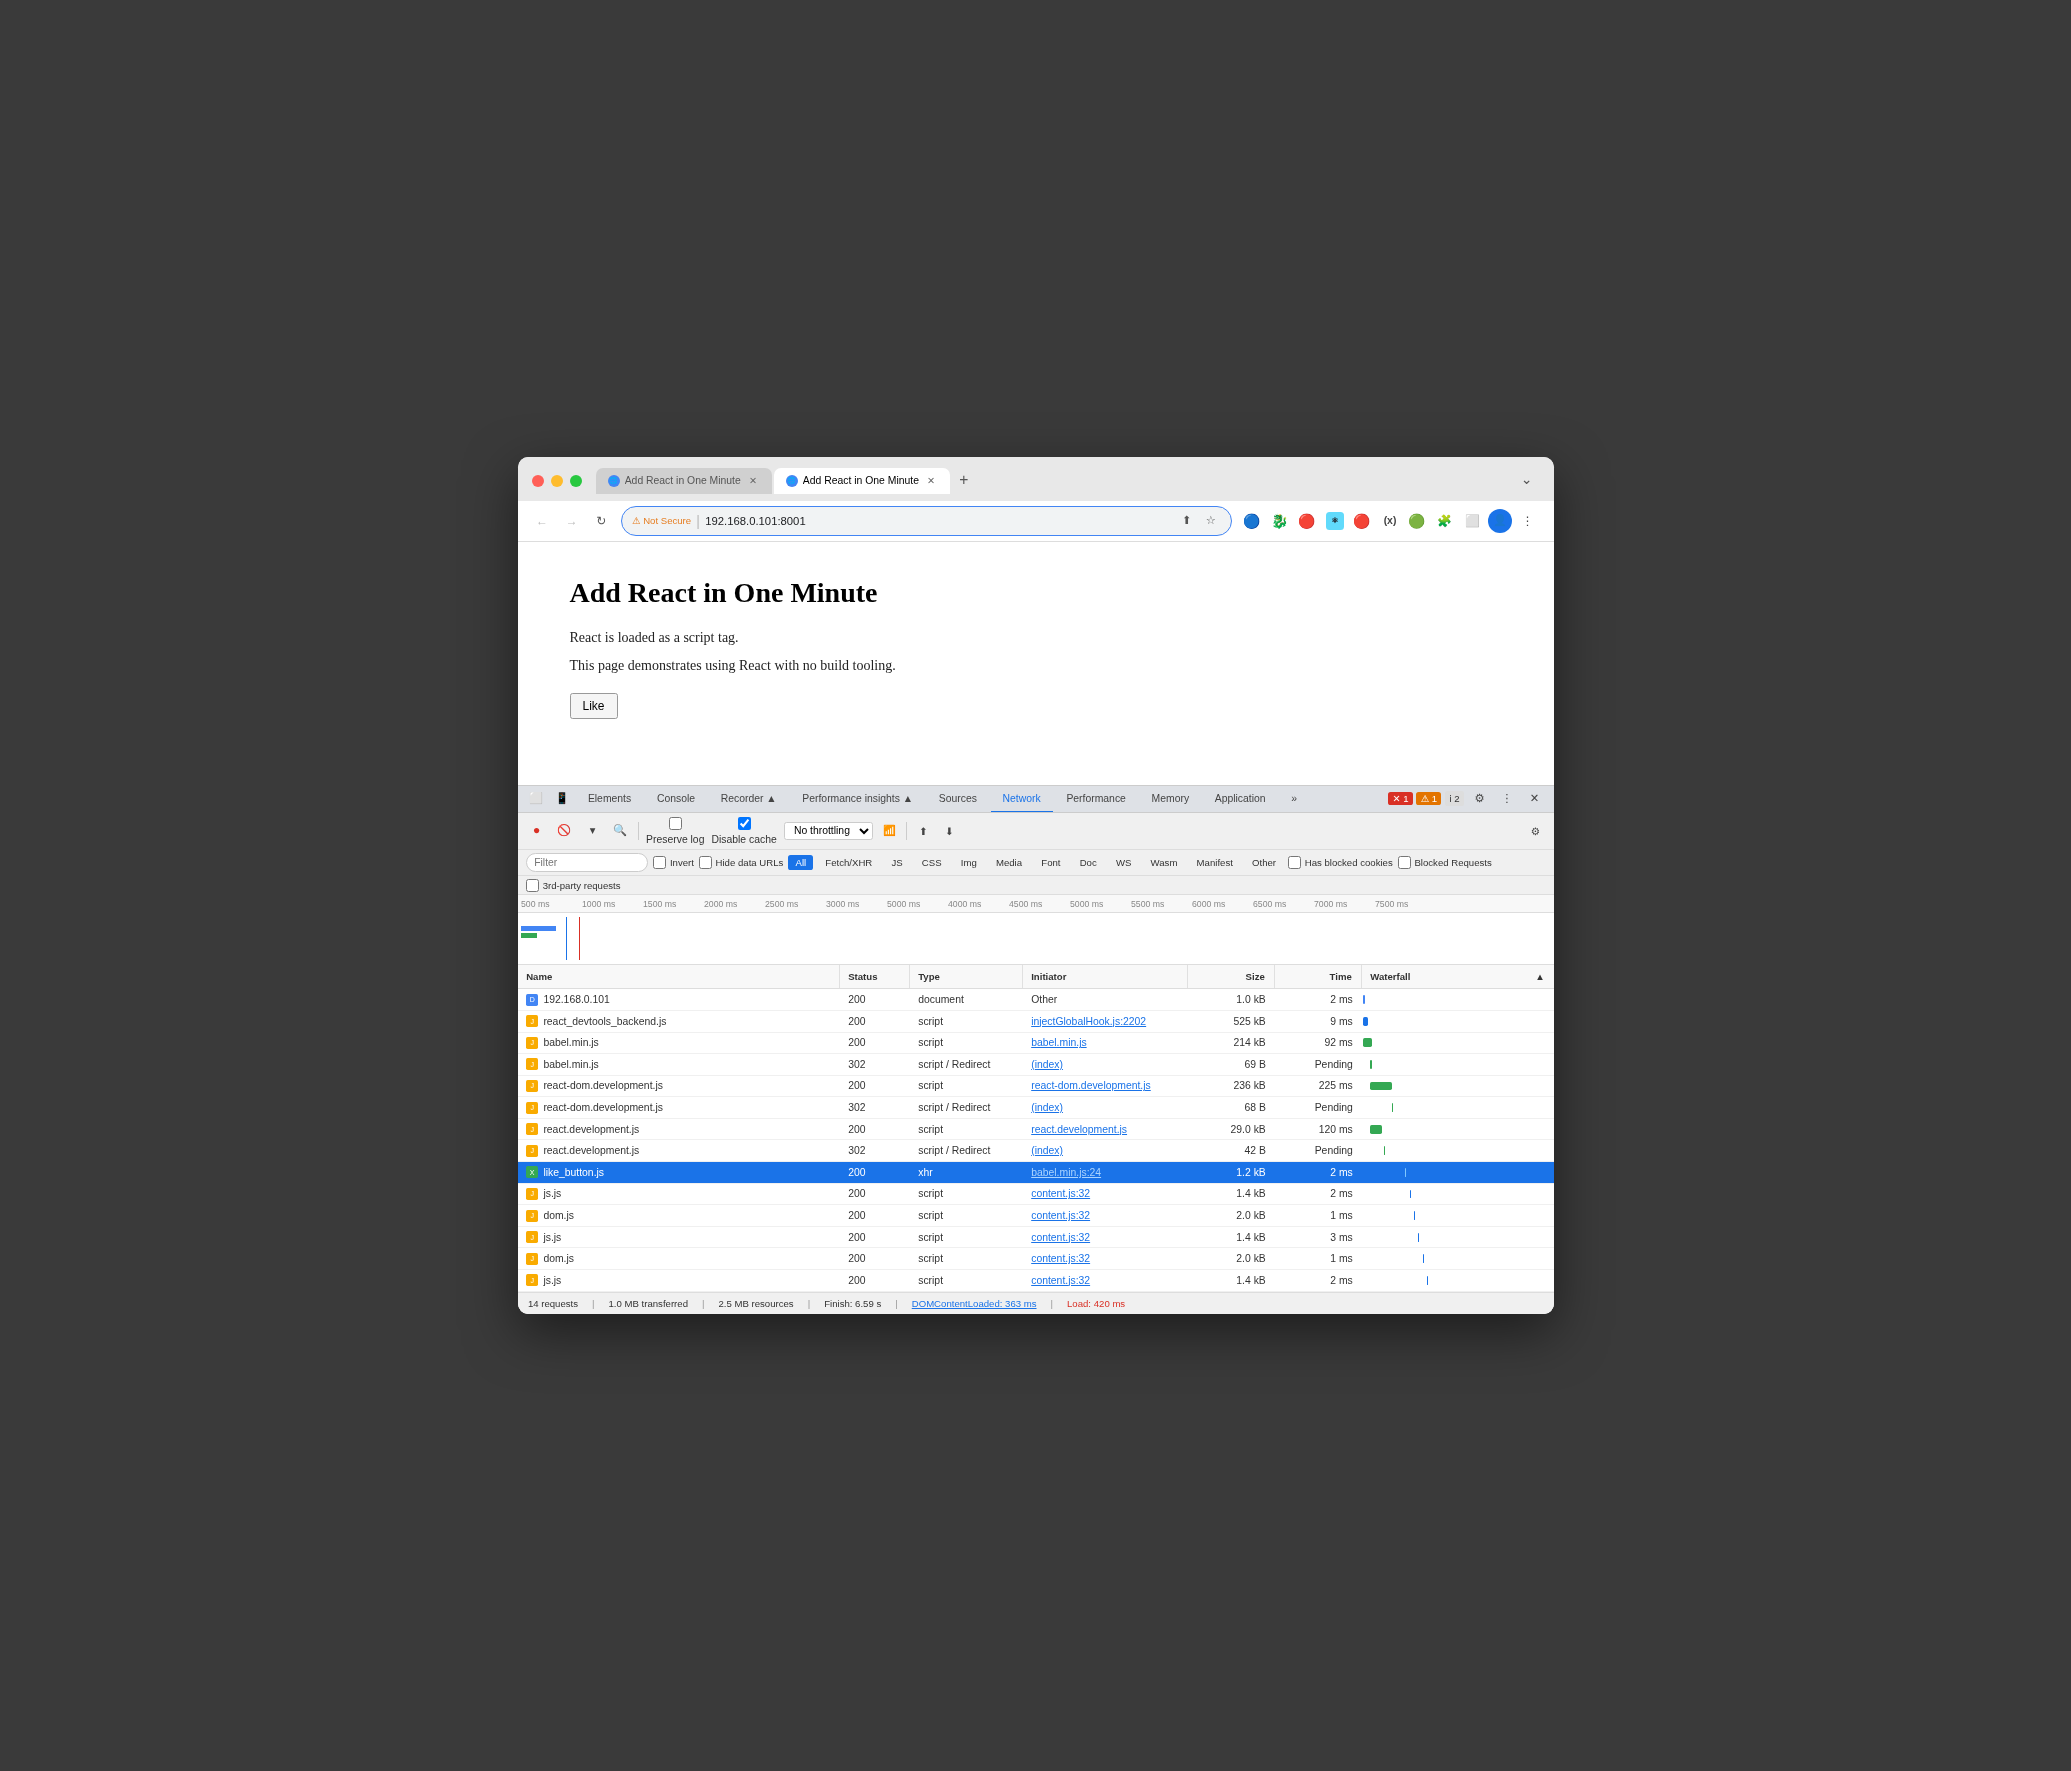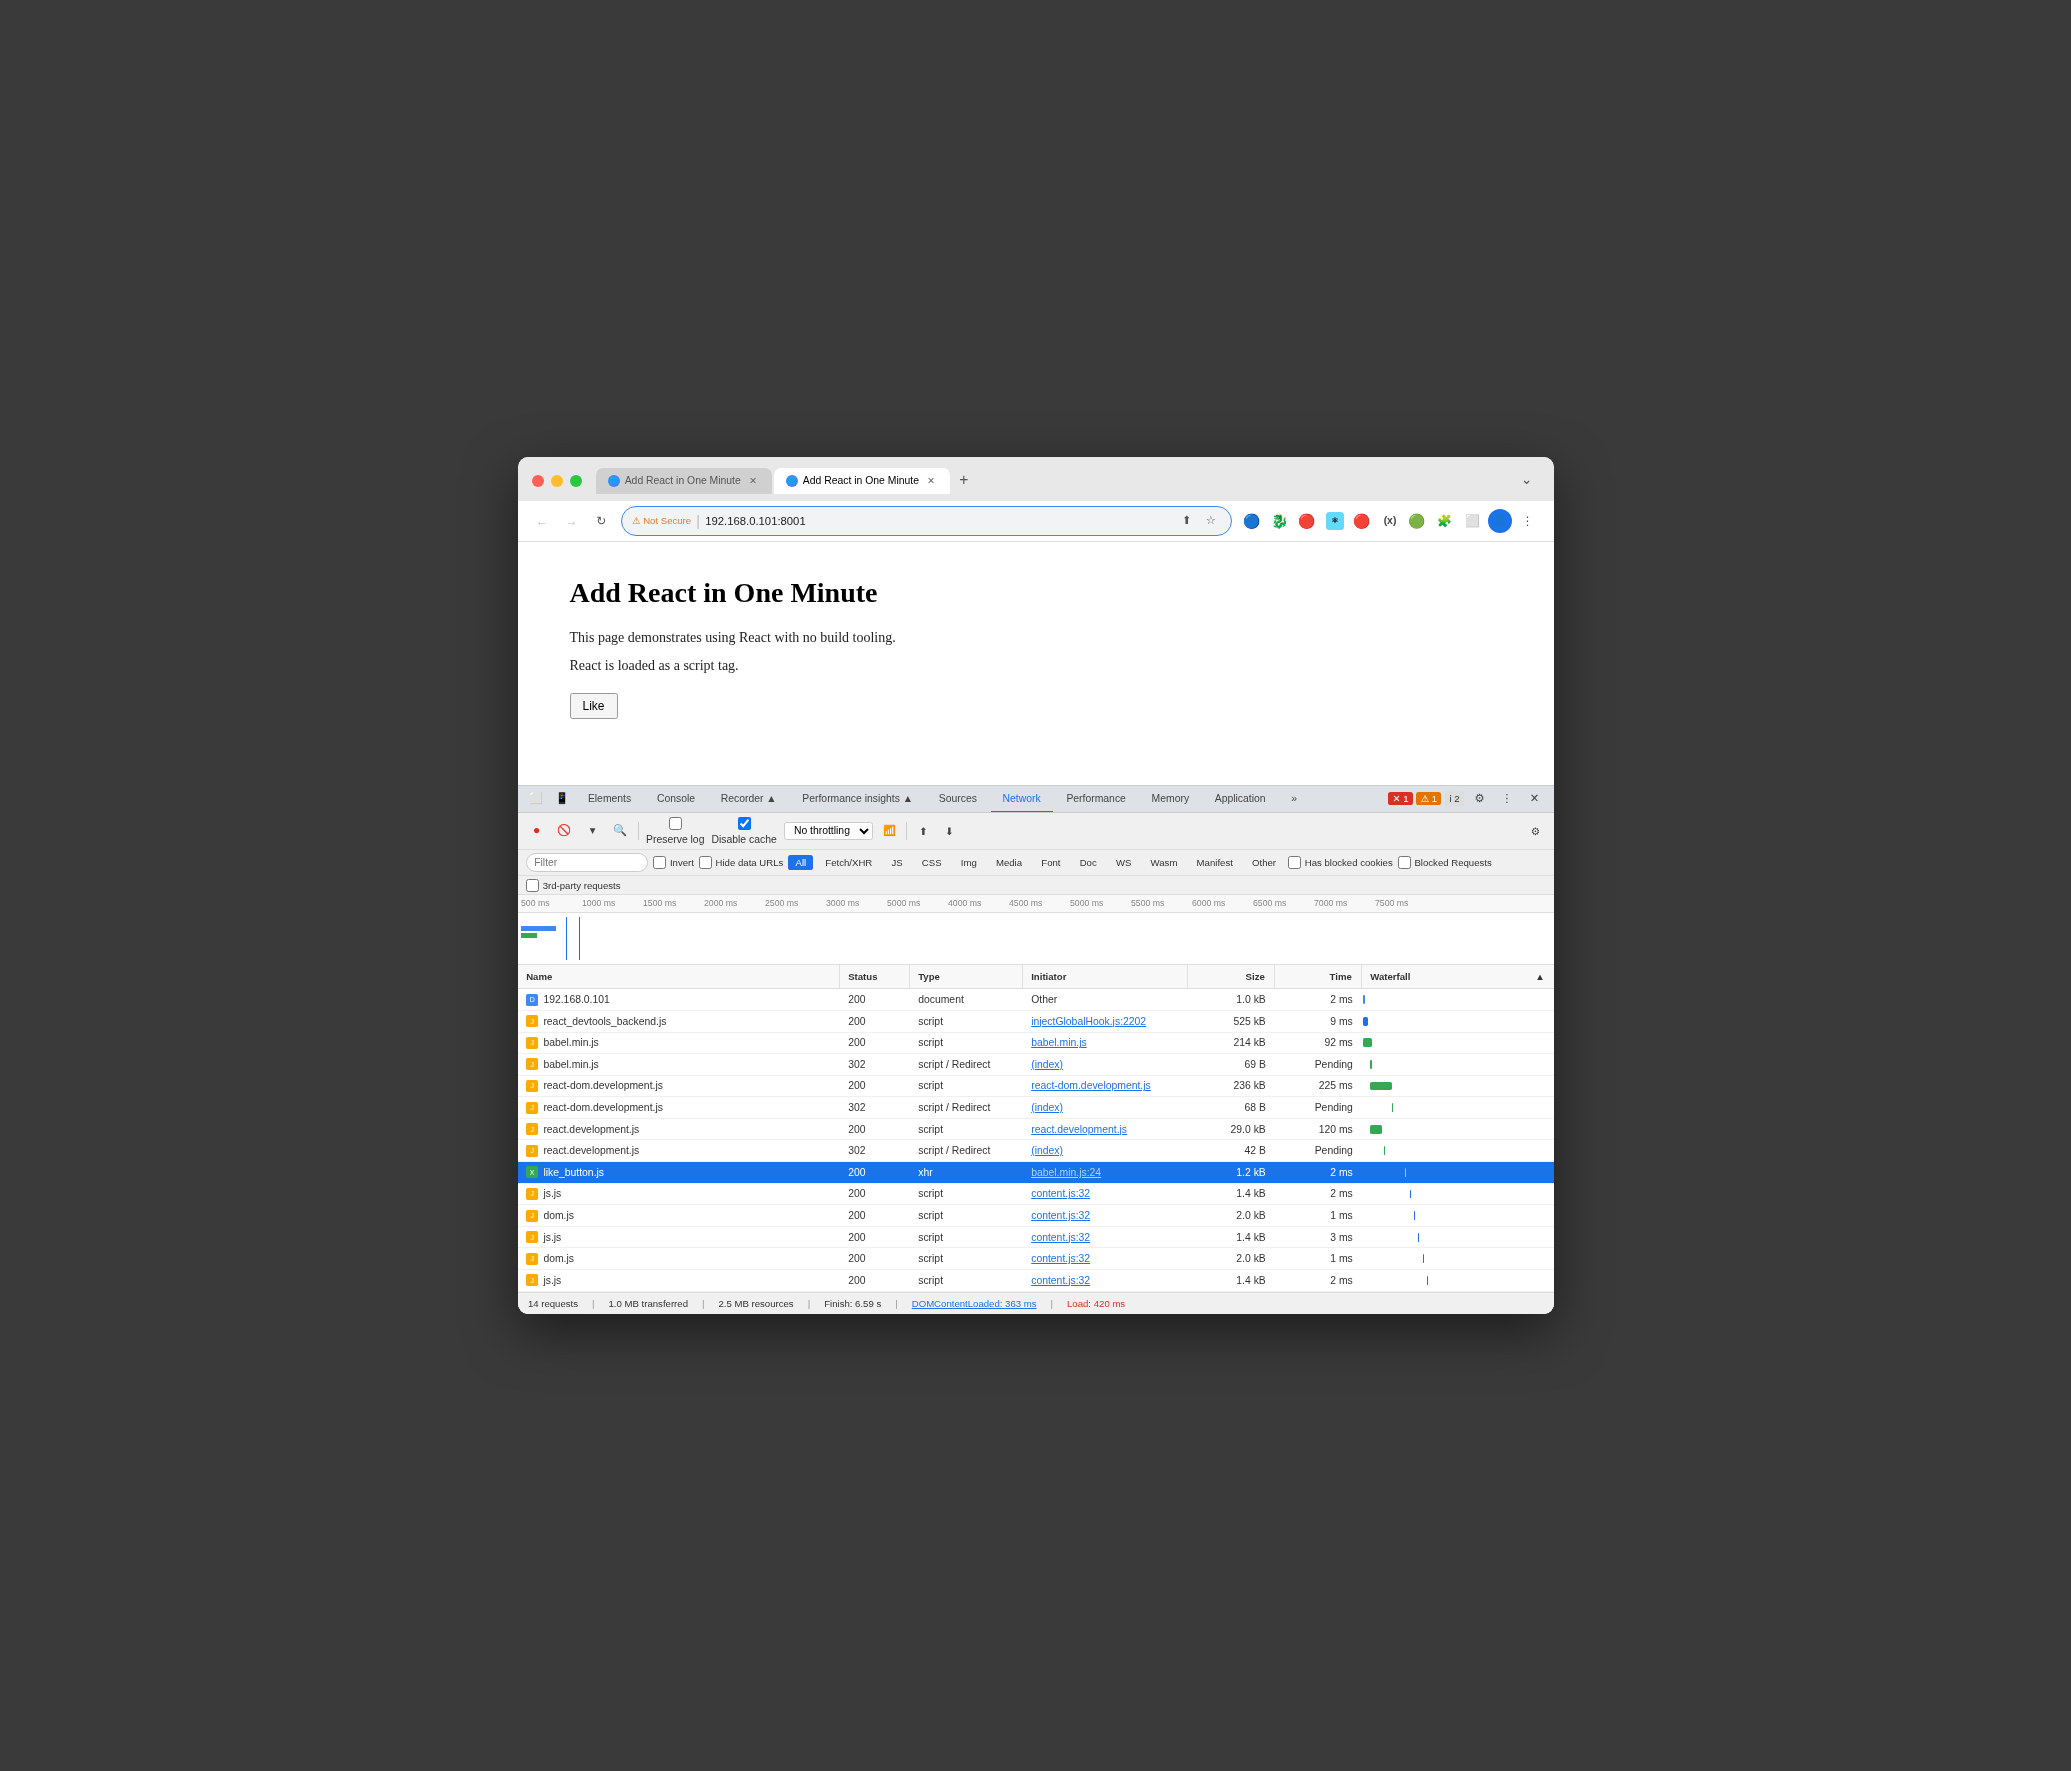--- a/index.html
+++ b/index.html
@@ -399,21 +399,21 @@
     
     .timeline {
       background: white;
       border-bottom: 0.9px solid #ddd;
       height: 70px;
       position: relative;
       overflow: hidden;
     }
     .timeline-ruler {
       display: flex;
-      align-items: flex-end;
+      align-items: center;
       padding: 3.5px 0;
       background: #f8f8f8;
       border-bottom: 0.9px solid #ddd;
       height: 17.4px;
     }
     .timeline-tick {
       font-size: 8.7px;
       color: #888;
       min-width: 61px;
       padding-left: 3.5px;
@@ -587,22 +587,22 @@
       <div class="toolbar-icon-btn" style="font-size:14px;">🟢</div>
       <div class="toolbar-icon-btn">🧩</div>
       <div class="toolbar-icon-btn">⬜</div>
       <div class="profile-btn">👤</div>
       <div class="toolbar-icon-btn">⋮</div>
     </div>
   </div>
 
   <div class="page-content">
     <h1 class="page-title">Add React in One Minute</h1>
+    <p class="page-desc">React is loaded as a script tag.</p>
     <p class="page-desc">This page demonstrates using React with no build tooling.</p>
-    <p class="page-desc">React is loaded as a script tag.</p>
     <button class="like-btn">Like</button>
   </div>
 
   <div class="devtools">
 
     <div class="devtools-tabs">
       <div class="dt-icon-btn">⬜</div>
       <div class="dt-icon-btn">📱</div>
       <div class="devtools-tab-btn">Elements</div>
       <div class="devtools-tab-btn">Console</div>

